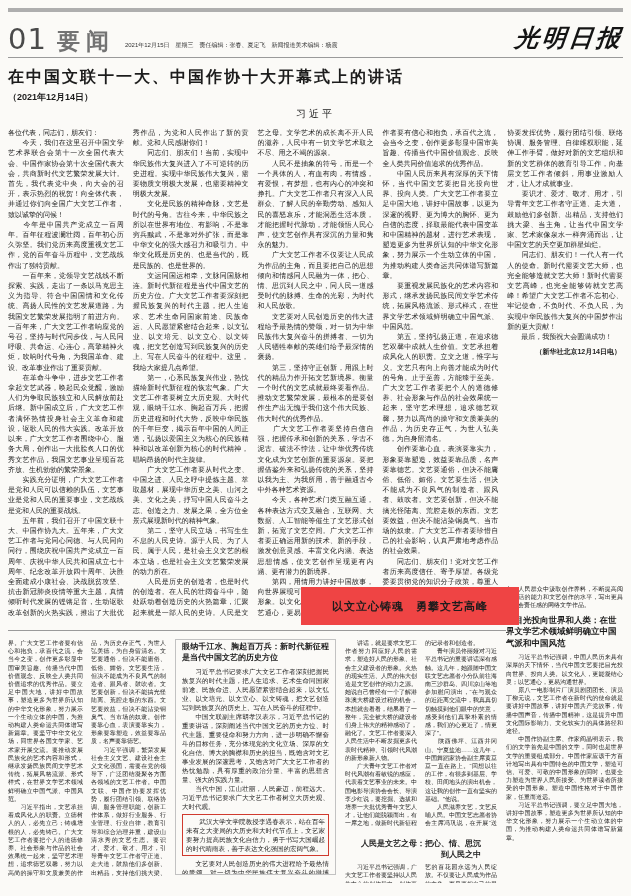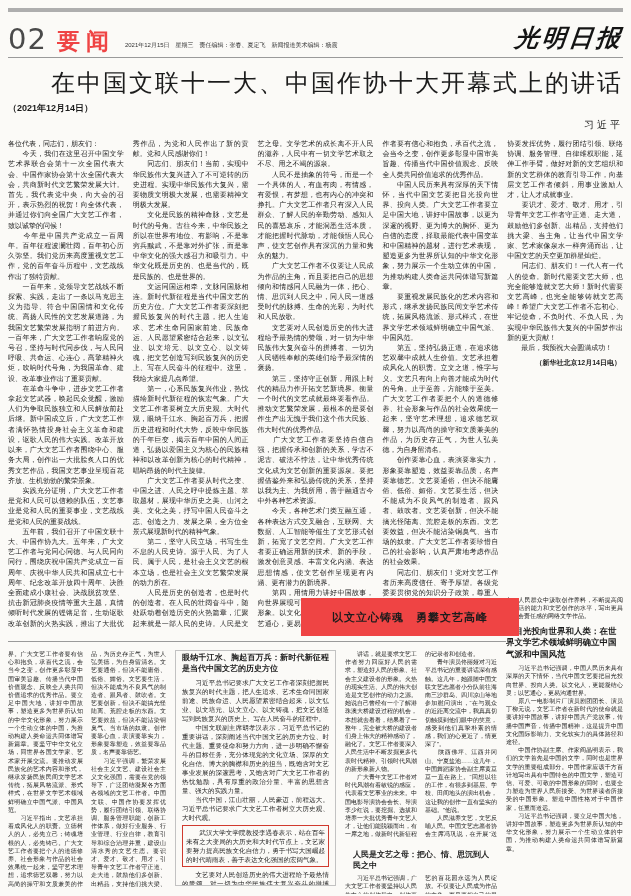--- a/index.html
+++ b/index.html
@@ -4,66 +4,66 @@
 <style>
   html,body{margin:0;padding:0;}
   body{width:631px;height:896px;background:#fbfaf7;color:#1c1c1c;overflow:hidden;
        font-family:"Liberation Sans",sans-serif;}
   .page{padding:0 8px;position:relative;}
   .topbar{margin-top:8px;height:4px;background:#aeaeae;}
   .hdr{display:flex;align-items:flex-end;height:42px;border-bottom:1px solid #9a9a9a;
        padding-bottom:3px;position:relative;}
   .pageno{font-size:29px;line-height:30px;color:#4a4a4a;letter-spacing:1px;
           font-family:"DejaVu Sans",sans-serif;}
-  .secname{font-size:23px;line-height:26px;font-weight:bold;color:#ef4444;
+  .secname{font-size:23px;line-height:26px;font-weight:bold;color:#737373;
            letter-spacing:6px;margin-left:10px;}
   .dateline{font-size:6px;color:#333;margin-left:10px;margin-bottom:4px;white-space:nowrap;}
   .masthead{position:absolute;right:0;bottom:3px;font-family:"DejaVu Serif",serif;
             font-style:italic;font-weight:bold;font-size:24px;color:#141414;
             letter-spacing:3px;transform:skewX(-6deg);}
   
-  .sp-title{text-align:right;font-size:24px;font-weight:normal;letter-spacing:2px;
+  .sp-title{text-align:left;font-size:16px;font-weight:bold;letter-spacing:2px;
             margin:9px 0 3px;}
   .sp-sub{text-align:left;font-size:9px;font-weight:bold;margin:1px 0;}
-  .sp-author{text-align:right;font-size:10px;margin:3px 0 7px;letter-spacing:3px;}
+  .sp-author{text-align:center;font-size:10px;margin:3px 0 7px;letter-spacing:3px;}
   .sp-body{height:496px;column-count:5;column-gap:9px;column-fill:auto;
            font-size:7px;line-height:10.2px;text-align:justify;overflow:hidden;}
   .flowtext{white-space:pre-line;}
   .sp-credit{text-align:right;font-size:7px;font-weight:bold;margin-top:5px;padding-right:2px;}
   
   .bottom{position:relative;border-top:1px solid #9a9a9a;margin-top:6px;padding-top:8px;
           height:252px;display:grid;grid-template-columns:158px 161px 152px 117px;
           column-gap:9px;}
   .smalltext{font-size:6px;line-height:8.2px;text-align:justify;}
   .cont{column-count:2;column-gap:8px;column-fill:auto;height:244px;overflow:hidden;}
   .boxed{border:1px solid #c2c2c2;padding:1px 6px;height:232px;overflow:hidden;
          font-size:6.5px;line-height:9px;text-align:justify;}
   .box-sub{font-size:8px;font-weight:bold;line-height:11px;margin:0 0 4px;}
   .hl{border:1.5px solid #d03a2e;padding:2px 3px;margin:3px 0;}
   .center{display:flex;flex-direction:column;height:244px;overflow:hidden;}
   .c-upper{column-count:2;column-gap:8px;column-fill:auto;flex:1 1 auto;overflow:hidden;}
-  .c-sub{font-size:8px;font-weight:bold;line-height:11px;margin:4px 8px 3px;}
+  .c-sub{font-size:8px;font-weight:bold;line-height:11px;margin:4px 16px 3px;text-align:right;}
   .c-lower{column-count:2;column-gap:8px;height:44px;overflow:hidden;}
   .right-col{position:absolute;top:-46px;right:0;width:117px;height:300px;
              background:#fbfaf7;overflow:hidden;z-index:2;}
   .r-sub{font-size:8.5px;font-weight:bold;line-height:11.5px;margin:5px 0 4px;}
   .big-head{position:absolute;top:-44px;left:293px;width:218px;height:38px;
             background:#ef4444;font-size:11px;font-weight:bold;letter-spacing:1px;
             white-space:nowrap;display:flex;align-items:center;justify-content:center;
             z-index:3;}
 </style>
 </head>
 <body>
 
 <div class="page">
 
   <div class="topbar"></div>
 
   <div class="hdr">
-    <span class="pageno">02</span>
+    <span class="pageno">01</span>
     <span class="secname">要闻</span>
     <span class="dateline">2021年12月15日　星期三　责任编辑：张春、夏定飞　新闻报道美术编辑：杨震</span>
     <span class="masthead">光明日报</span>
   </div>
 
   <div>
     <div class="sp-title">在中国文联十一大、中国作协十大开幕式上的讲话</div>
     <div class="sp-sub">（2021年12月14日）</div>
     <div class="sp-author">习近平</div>
     <div class="sp-body">

